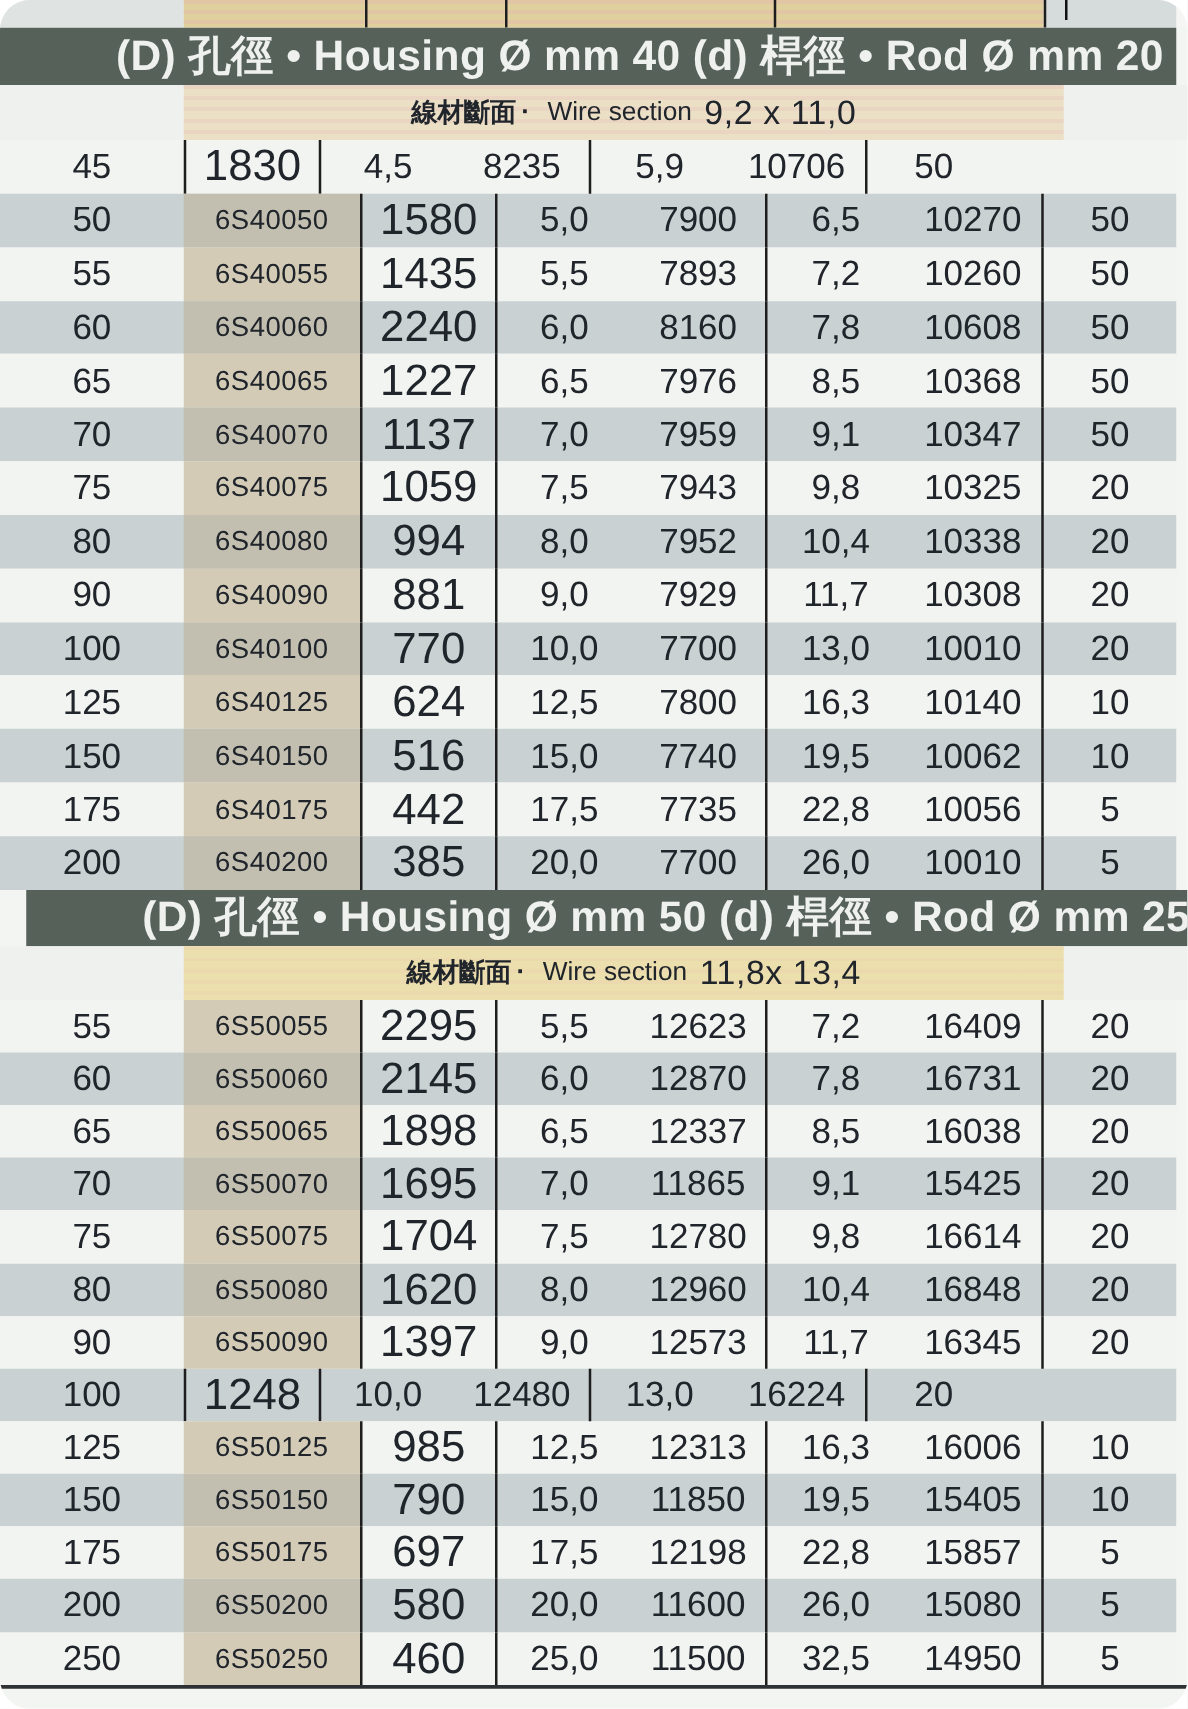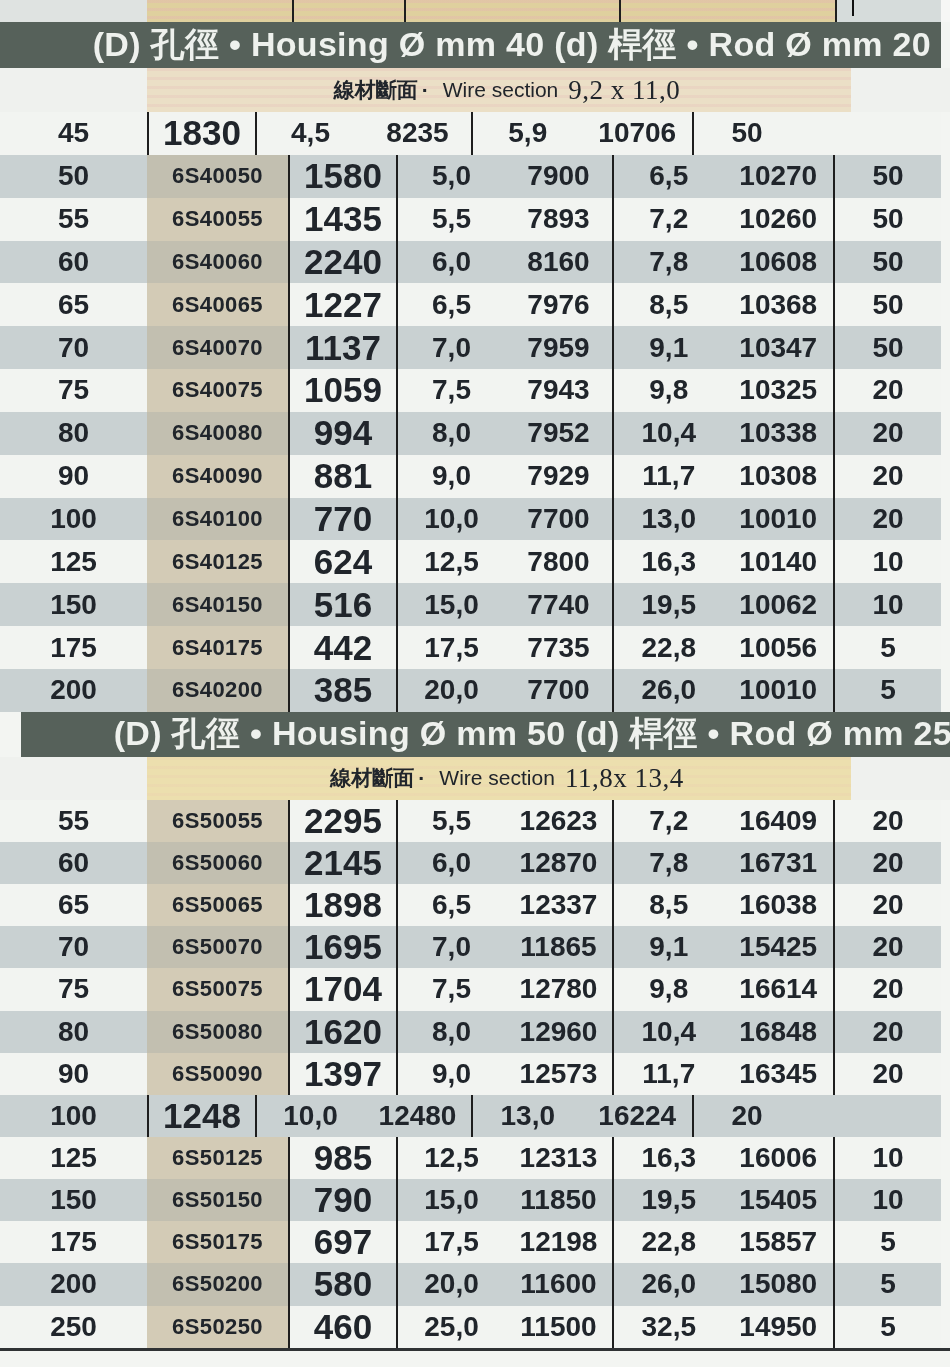--- a/index.html
+++ b/index.html
@@ -4,21 +4,21 @@
 <style>
   :root{
     --header-bg:#56615a; --header-text:#eef1ed; --stripe-gray:#c9d1d2; --row-white:#f2f4f1;
     --part-tan:#d3cbb6; --part-tan-dark:#c2bfb0; --wire-band-1:#ebdfc6; --wire-band-2:#ecdfae;
     --strip-tan:#dfd09e; --strip-gray-left:#dfe3e1; --strip-gray-right:#d6dcdb;
     --grid-line:#1e1e1e; --text:#20252b; --bottom-rule:#2f3234; --page-bg:#f3f5f2;
   }
   html,body{margin:0;padding:0;}
   .page{
     width:950px;height:1367px;background:var(--page-bg);overflow:hidden;
-    font-family:"Liberation Sans", sans-serif;color:var(--text);position:relative;
+    font-family:"Liberation Sans", sans-serif;color:var(--text);position:relative;border-radius:24px;
   }
   
   .top-strip{height:22px;display:flex;}
   .strip-left{width:147px;background:var(--strip-gray-left);}
   .strip-tan{
     width:688px;position:relative;
     background:repeating-linear-gradient(180deg, rgba(228,185,175,.45) 0 3px, rgba(0,0,0,0) 3px 8px), var(--strip-tan);
   }
   .strip-div{position:absolute;top:0;bottom:0;width:2px;background:var(--grid-line);}
   .strip-right{width:106px;background:var(--strip-gray-right);border-left:2px solid var(--grid-line);position:relative;box-sizing:border-box;}
@@ -37,24 +37,24 @@
   .s2 .wire-row{height:43px;}
   .wire-band{
     position:absolute;left:147px;top:0;bottom:0;width:688px;
     display:flex;align-items:center;justify-content:center;white-space:nowrap;padding-left:16px;
   }
   .s1 .wire-band{background:repeating-linear-gradient(180deg, rgba(230,190,185,.30) 0 3px, rgba(0,0,0,0) 3px 9px), var(--wire-band-1);}
   .s2 .wire-band{background:repeating-linear-gradient(180deg, rgba(235,200,175,.22) 0 3px, rgba(0,0,0,0) 3px 9px), var(--wire-band-2);}
   .wire-cjk{font-size:21px;font-weight:700;}
   .wire-dot{font-size:21px;font-weight:700;margin:0 14px 0 4px;}
   .wire-en{font-size:21px;}
-  .wire-val{font-size:27px;margin-left:10px;letter-spacing:.5px;font-family:Liberation Serif, serif;}
+  .wire-val{font-size:27px;margin-left:10px;letter-spacing:.5px;}
   
   .rows{width:941px;}
-  .trow{display:flex;align-items:flex-start;background:var(--row-white);font-weight:bold;}
+  .trow{display:flex;align-items:flex-start;background:var(--row-white);}
   .s1 .trow{height:42.857px;}
   .s2 .trow{height:42.154px;}
   .rows .trow:nth-child(even){background:var(--stripe-gray);}
   .cell{height:100%;box-sizing:border-box;display:flex;align-items:center;justify-content:center;}
   .c-len{width:147px;font-size:28px;}
   .c-part{width:141px;font-size:22px;letter-spacing:.4px;background:var(--part-tan);}
   .rows .trow:nth-child(even) .c-part{background:var(--part-tan-dark);}
   .c-rate{width:108px;font-size:35px;border-left:2px solid var(--grid-line);}
   .c-g1{width:216px;border-left:2px solid var(--grid-line);padding:0;}
   .c-g2{width:221px;border-left:2px solid var(--grid-line);padding:0;}

